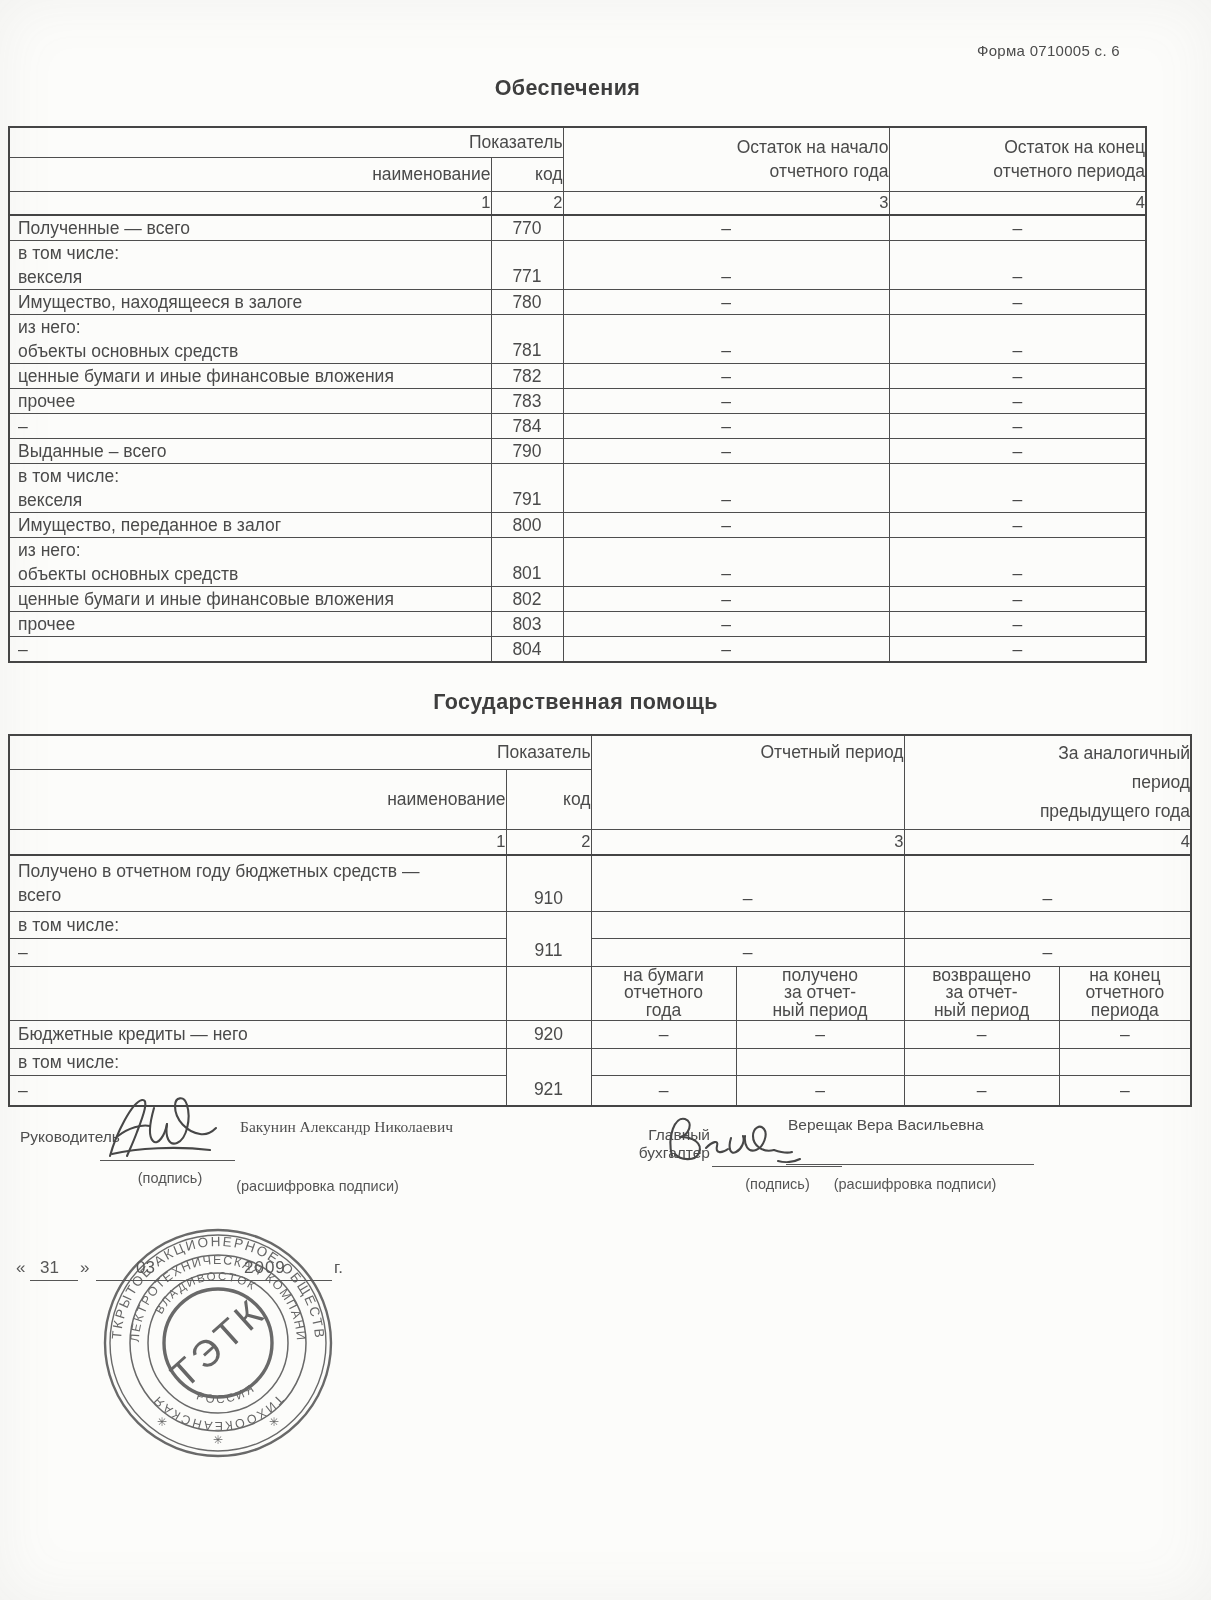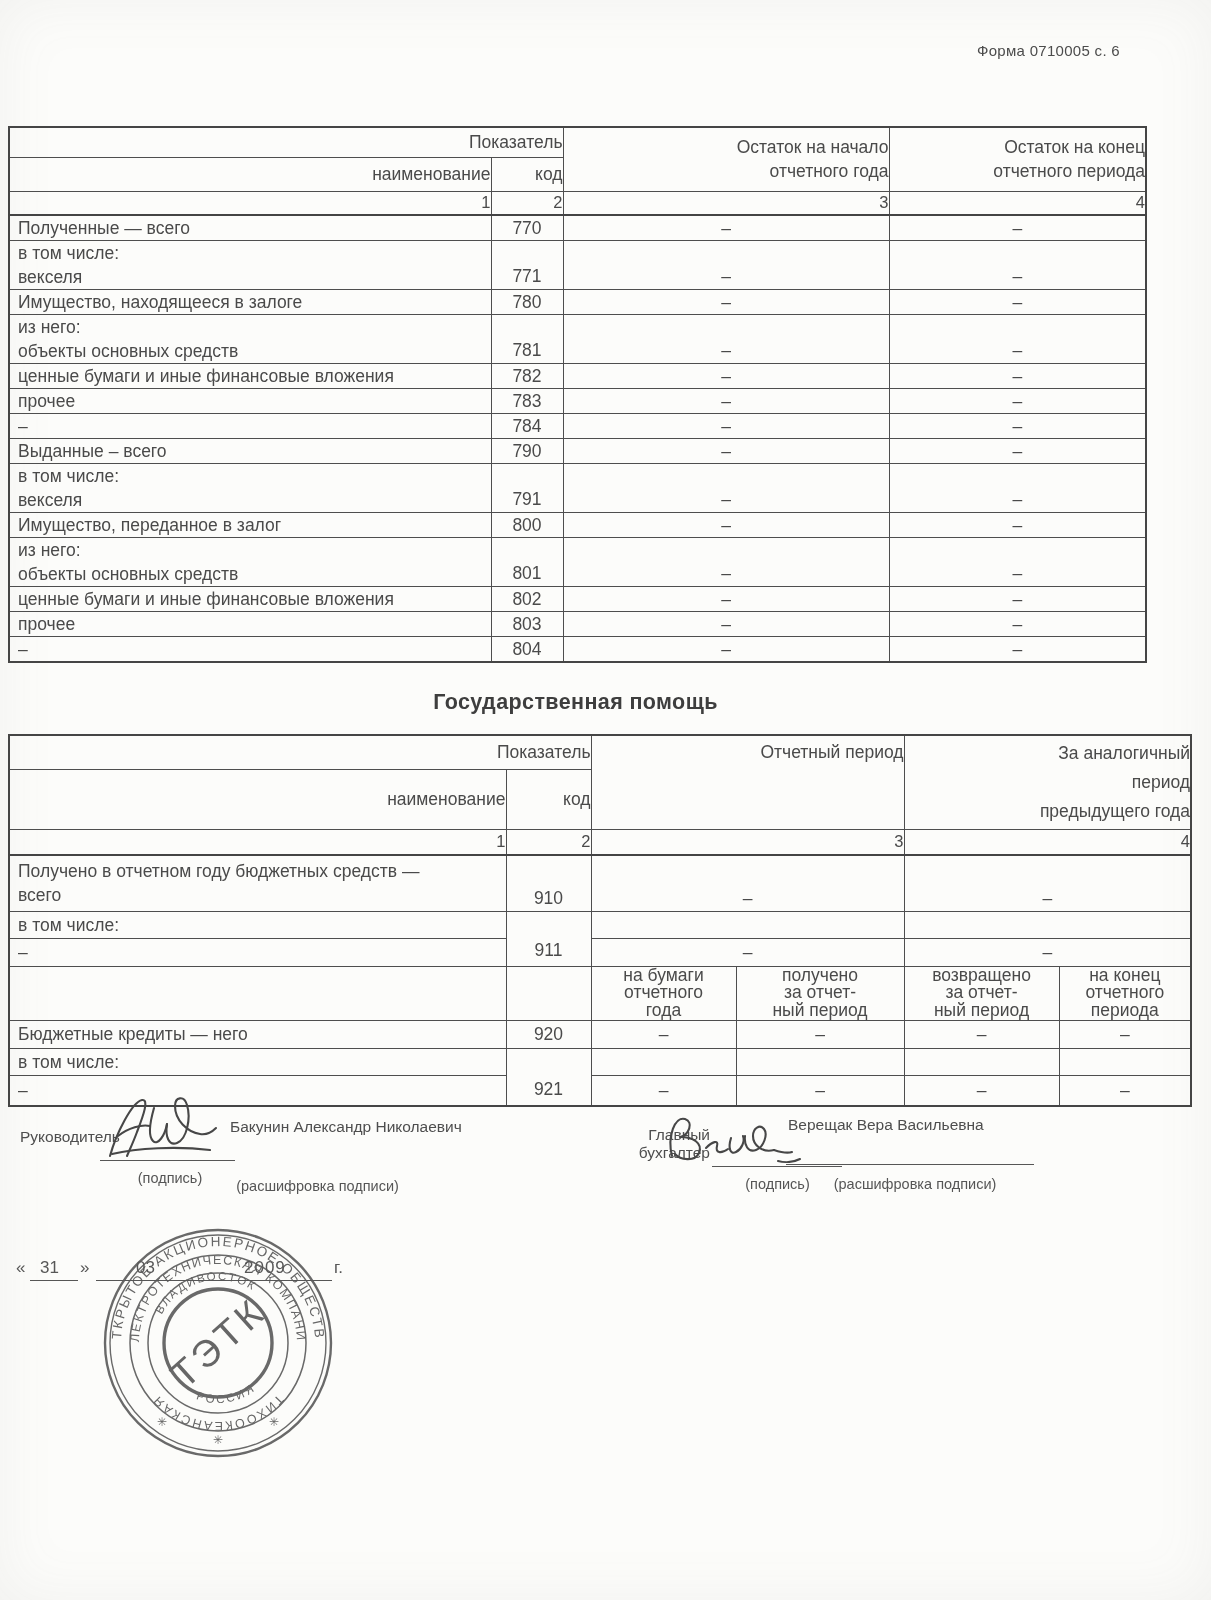--- a/index.html
+++ b/index.html
@@ -37,20 +37,21 @@
   svg.stamp circle { fill:none; stroke:#5a5a5a; }
   svg.stamp text { fill:#565656; font-family:"Liberation Sans", sans-serif; }
 </style>
 </head>
 <body>
 
 <div class="page">
 
   <div class="abs form-label">Форма 0710005 с. 6</div>
 
+  <div class="abs doc-title">Обеспечения</div>
 
   <table class="doc-table" style="left:8px; top:126px; width:1137px;">
     <colgroup>
       <col style="width:482px">
         <col style="width:72px">
         <col style="width:326px">
         <col style="width:257px">
     </colgroup>
     <thead>
       <tr style="height:30px">
@@ -312,21 +313,21 @@
 
   <svg class="sig abs" style="left:92px; top:1090px;" width="150" height="80" viewBox="0 0 150 80">
     <path d="M 18 66 C 24 44 40 12 50 10 C 57 9 52 24 45 42 C 41 53 37 61 35 66"></path>
     <path d="M 26 46 C 36 38 50 34 58 36"></path>
     <path d="M 62 18 C 58 32 56 46 61 51 C 66 56 73 45 75 34"></path>
     <path d="M 75 34 C 73 47 77 56 85 53 C 95 49 99 28 95 15 C 92 5 83 7 83 16 C 83 30 95 42 108 44 C 114 45 120 42 124 38"></path>
     <path d="M 20 64 C 45 58 85 56 118 60"></path>
   </svg>
   <div class="abs uline" style="left:100px; top:1160px; width:135px;"></div>
   <div class="abs sig-caption" style="left:105px; top:1170px; width:130px;">(подпись)</div>
-  <div class="abs sig-name" style="left:230px; top:1118px;">Бакунин Александр Николаевич</div>
+  <div class="abs sig-name" style="left:240px; top:1118px;font-family:Liberation Serif, serif;">Бакунин Александр Николаевич</div>
   <div class="abs sig-caption" style="left:225px; top:1178px; width:185px;">(расшифровка подписи)</div>
 
   <div class="abs sig-label" style="left:580px; top:1126px; width:130px; text-align:right;">
     <div>Главный</div>
     <div>бухгалтер</div>
   </div>
 
   <svg class="sig abs" style="left:658px; top:1108px;" width="150" height="70" viewBox="0 0 150 70">
     <path d="M 14 48 C 9 28 17 8 27 11 C 36 14 31 27 22 29 C 35 29 45 35 41 45 C 37 54 22 52 17 46"></path>
     <path d="M 48 40 C 54 34 61 31 59 38 C 57 45 63 46 70 41"></path>

